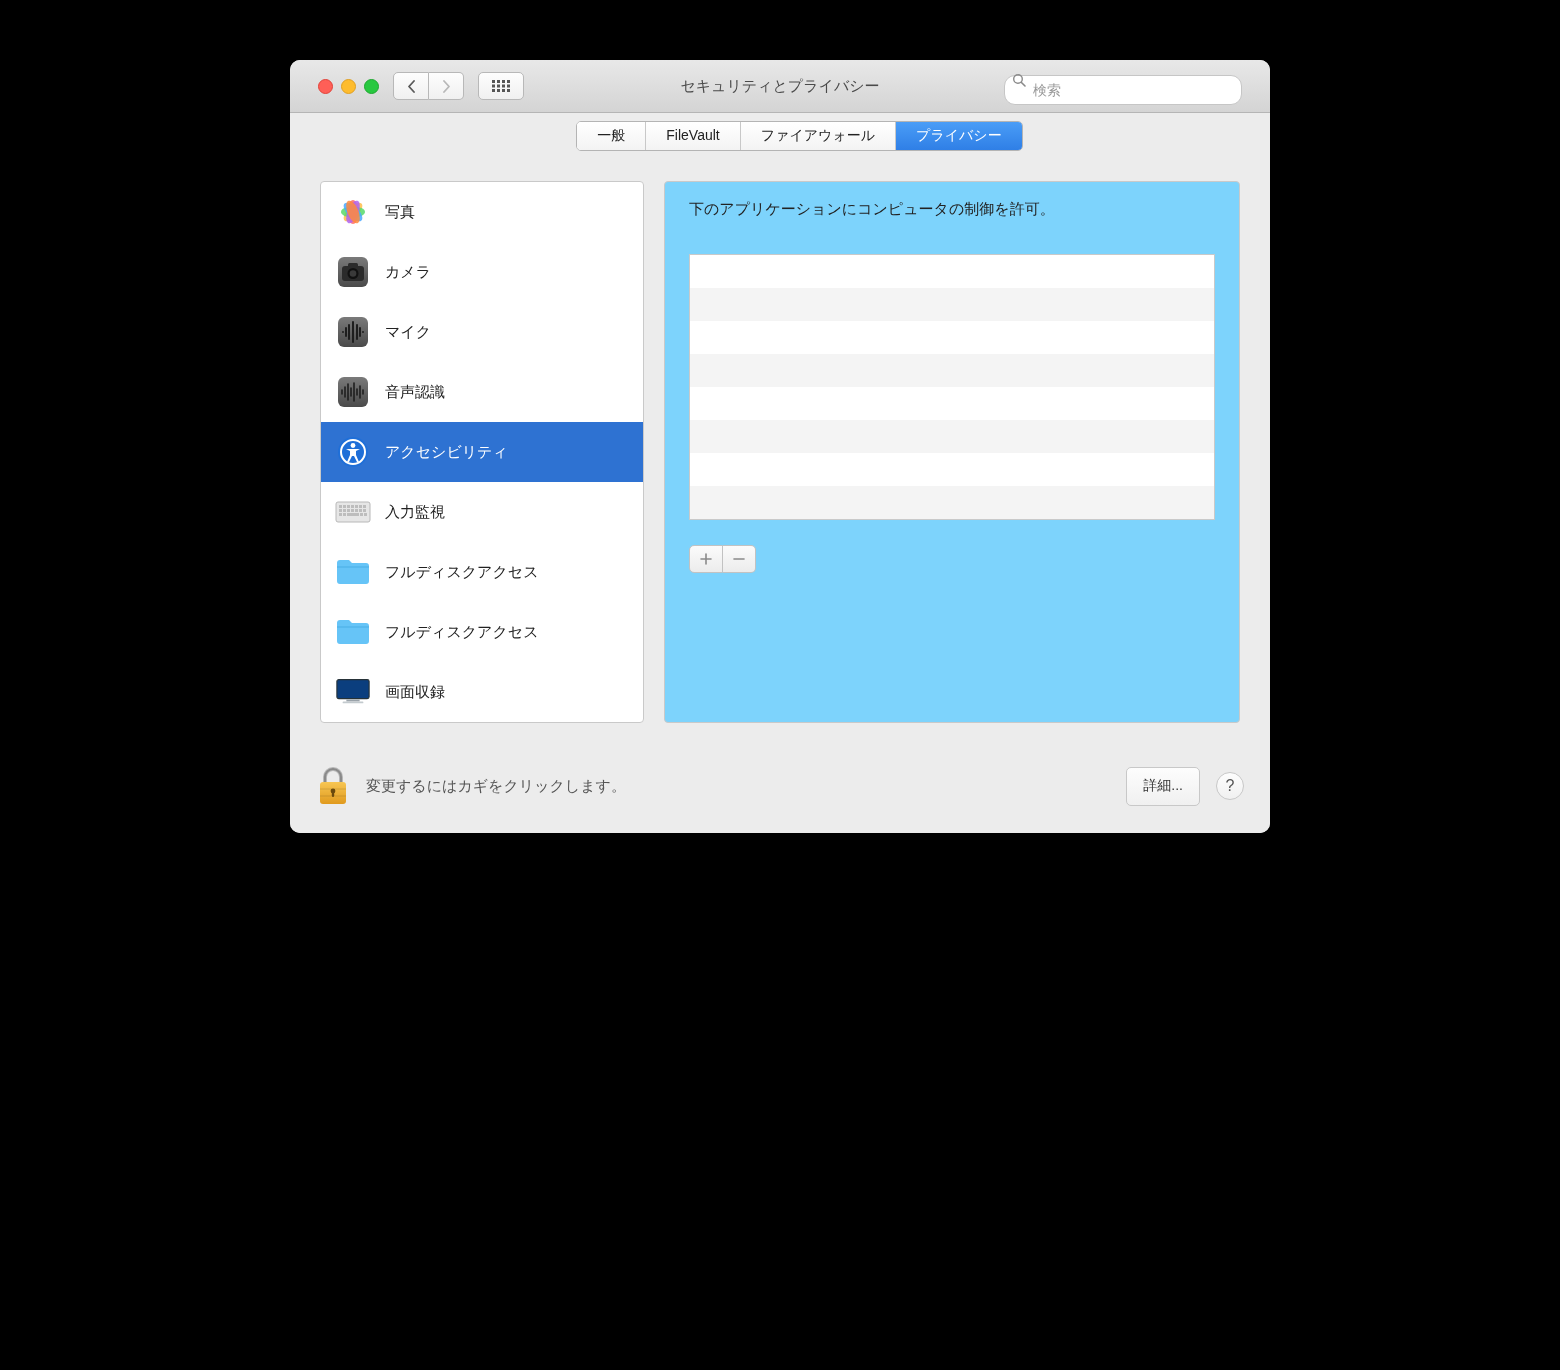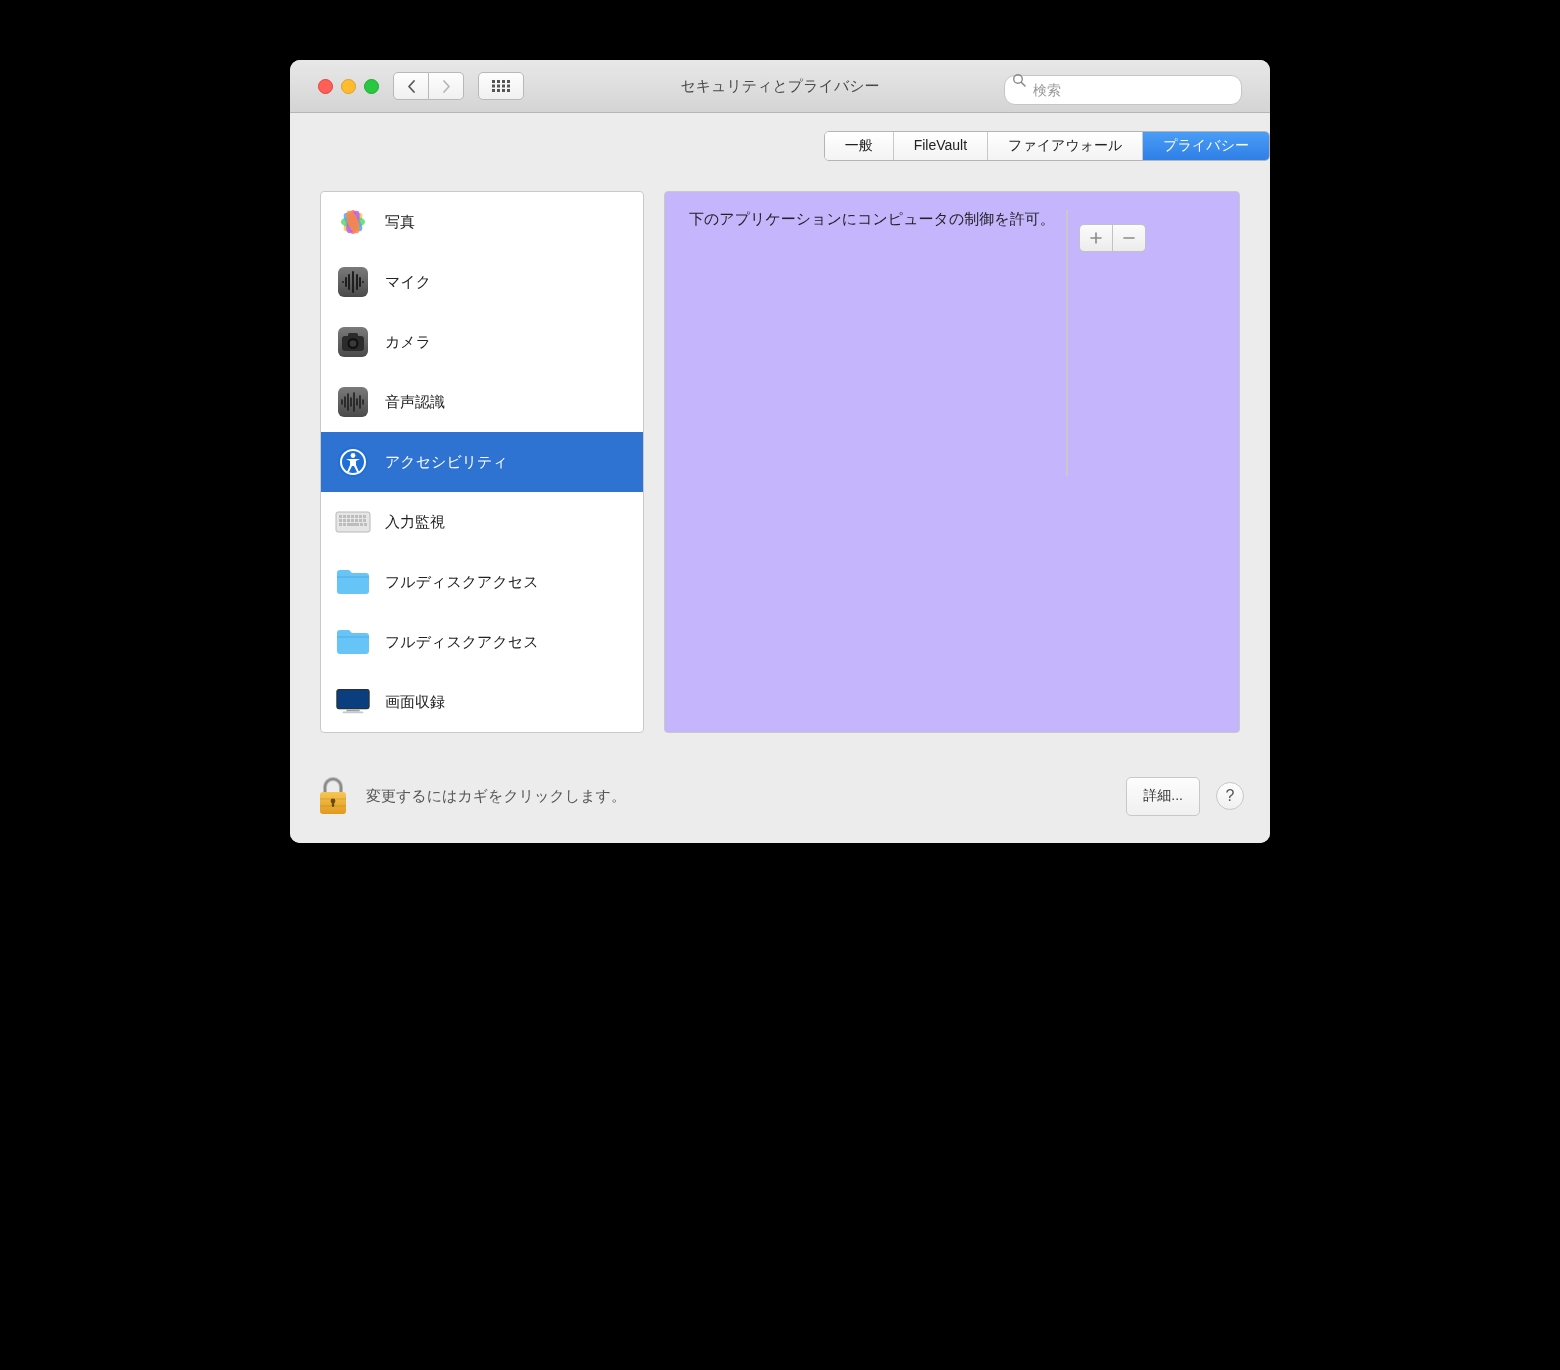--- a/index.html
+++ b/index.html
@@ -50,21 +50,21 @@
   .search-wrap{margin-left:auto;position:relative;}
   .search{
     width:200px;height:24px;border-radius:11px;border:1px solid #c6c6c6;
     background:#fff;padding:2px 8px 2px 28px;font-size:14px;color:#333;margin-top:8px;
   }
   .search::placeholder{color:#999;}
   .search-wrap svg{position:absolute;left:8px;top:6px;}
 
   
   .tabstrip{
-    display:flex;justify-content:flex-end;padding:18px 0 22px;margin-left:39px;
+    display:flex;justify-content:center;padding:8px 0 22px;margin-left:39px;
   }
   .tabs{
     display:flex;border:1px solid #b4b4b4;border-radius:5px;overflow:hidden;
     background:#fff;
   }
   .tab{
     padding:5px 20px;font-size:14px;border-right:1px solid #c8c8c8;
     background:linear-gradient(#fff,#f3f3f3);color:#222;
   }
   .tab:last-child{border-right:none;}
@@ -83,23 +83,23 @@
     overflow:hidden;
   }
   .side-item{
     display:flex;align-items:center;gap:14px;
     padding:12px 14px;font-size:15px;color:#222;
   }
   .side-item.selected{background:#2e72d2;color:#fff;}
   .side-icon{width:36px;height:36px;display:flex;align-items:center;justify-content:center;flex:0 0 36px;}
 
   .content{
-    flex:1;background:#c4b5fd;border:1px solid #c9c9c9;border-radius:4px;
+    flex:1;background:#7dd3fc;border:1px solid #c9c9c9;border-radius:4px;
     padding:18px 24px 24px;
-    display:flex;gap:11px;
+    display:flex;flex-direction:column;gap:11px;
   }
   .content-desc{font-size:15px;color:#222;margin-bottom:24px;}
   .applist{
     flex:0 0 auto;height:264px;border:1px solid #c9c9c9;background:#fff;
   }
   .applist .row{height:33px;}
   .applist .row:nth-child(even){background:#f4f4f4;}
   .addremove{
     display:flex;margin-top:14px;
   }
@@ -204,58 +204,58 @@
             <ellipse rx="5.5" ry="12" fill="#ff8a3d" opacity=".85" transform="rotate(-22)"></ellipse>
           </g>
             </svg>
         </span>
         <span>写真</span>
       </div>
 
       <div class="side-item">
         <span class="side-icon">
           <svg width="34" height="34" viewBox="0 0 34 34">
+              <rect x="2" y="2" width="30" height="30" rx="6" fill="url(#gcam)"></rect>
+              <defs>
+                <linearGradient id="gcam" x1="0" y1="0" x2="0" y2="1">
+                  <stop offset="0" stop-color="#7a7a7a"></stop>
+                  <stop offset="1" stop-color="#4a4a4a"></stop>
+                </linearGradient>
+              </defs>
+          <rect x="6" y="11" width="22" height="15" rx="3" fill="#2b2b2b"></rect>
+              <rect x="12" y="8" width="10" height="4" rx="1.5" fill="#2b2b2b"></rect>
+              <circle cx="17" cy="18.5" r="5.5" fill="#111"></circle>
+              <circle cx="17" cy="18.5" r="3.3" fill="#3a3a3a"></circle>
+            </svg>
+        </span>
+        <span>カメラ</span>
+      </div>
+
+      <div class="side-item">
+        <span class="side-icon">
+          <svg width="34" height="34" viewBox="0 0 34 34">
               <rect x="2" y="2" width="30" height="30" rx="6" fill="url(#gm)"></rect>
               <defs>
                 <linearGradient id="gm" x1="0" y1="0" x2="0" y2="1">
                   <stop offset="0" stop-color="#7a7a7a"></stop>
                   <stop offset="1" stop-color="#4a4a4a"></stop>
                 </linearGradient>
               </defs>
           <g stroke="#1e1e1e" stroke-width="2" stroke-linecap="round">
                 <line x1="7" y1="17" x2="7" y2="17"></line>
                 <line x1="10" y1="13" x2="10" y2="21"></line>
                 <line x1="13" y1="10" x2="13" y2="24"></line>
                 <line x1="17" y1="7" x2="17" y2="27"></line>
                 <line x1="21" y1="10" x2="21" y2="24"></line>
                 <line x1="24" y1="13" x2="24" y2="21"></line>
                 <line x1="27" y1="17" x2="27" y2="17"></line>
               </g>
             </svg>
         </span>
         <span>マイク</span>
-      </div>
-
-      <div class="side-item">
-        <span class="side-icon">
-          <svg width="34" height="34" viewBox="0 0 34 34">
-              <rect x="2" y="2" width="30" height="30" rx="6" fill="url(#gcam)"></rect>
-              <defs>
-                <linearGradient id="gcam" x1="0" y1="0" x2="0" y2="1">
-                  <stop offset="0" stop-color="#7a7a7a"></stop>
-                  <stop offset="1" stop-color="#4a4a4a"></stop>
-                </linearGradient>
-              </defs>
-          <rect x="6" y="11" width="22" height="15" rx="3" fill="#2b2b2b"></rect>
-              <rect x="12" y="8" width="10" height="4" rx="1.5" fill="#2b2b2b"></rect>
-              <circle cx="17" cy="18.5" r="5.5" fill="#111"></circle>
-              <circle cx="17" cy="18.5" r="3.3" fill="#3a3a3a"></circle>
-            </svg>
-        </span>
-        <span>カメラ</span>
       </div>
 
       <div class="side-item">
         <span class="side-icon">
           <svg width="34" height="34" viewBox="0 0 34 34">
               <rect x="2" y="2" width="30" height="30" rx="6" fill="url(#gw)"></rect>
               <defs>
                 <linearGradient id="gw" x1="0" y1="0" x2="0" y2="1">
                   <stop offset="0" stop-color="#7a7a7a"></stop>
                   <stop offset="1" stop-color="#4a4a4a"></stop>

